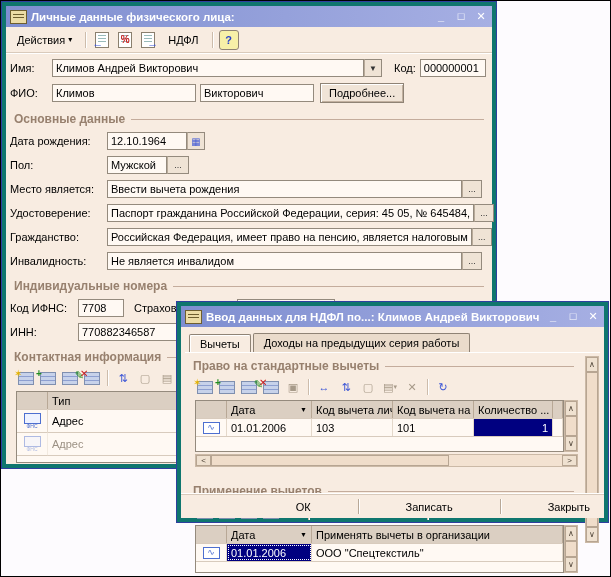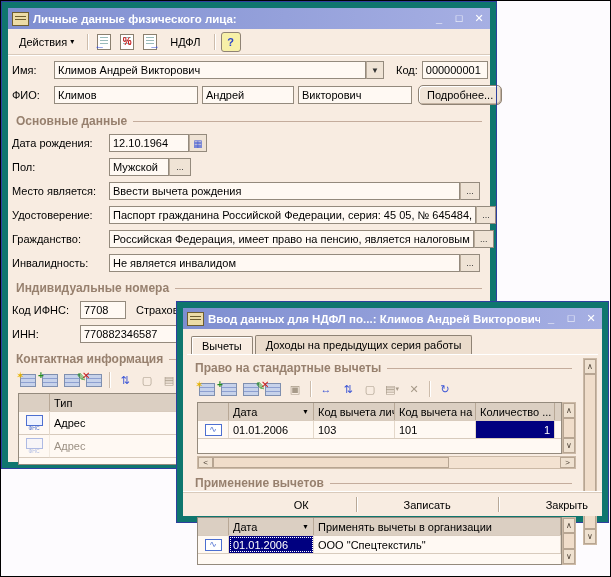--- a/index.html
+++ b/index.html
@@ -1,19 +1,19 @@
 <!DOCTYPE html>
 <html><head>
 <meta charset="utf-8">
 <style>
   html,body{margin:0;padding:0;background:#fdfbfe;font-family:"Liberation Sans","DejaVu Sans",sans-serif;}
   .screen{position:relative;width:609px;height:575px;border:1px solid #000;background:#fdfbfe;overflow:hidden;font-size:11px;color:#000;}
 
   
-  .win{position:absolute;background:#f8ece1;border:6px solid #0f766e;outline:1px solid #2e3f9e;box-sizing:border-box;}
+  .win{position:absolute;background:#f8ece1;border:4px solid #0f766e;outline:1px solid #2e3f9e;box-sizing:border-box;}
   .titlebar{height:21px;display:flex;align-items:center;gap:4px;padding:0 4px;
     background:linear-gradient(90deg,#7e8ed0,#a6afe3);color:#fff;font-weight:bold;font-size:11.5px;white-space:nowrap;overflow:hidden;}
   .t-ic{width:15px;height:12px;background:#ecdca6;border:1px solid #6e5e30;flex:0 0 auto;position:relative;}
   .t-ic::before{content:"";position:absolute;left:2px;top:3px;right:2px;border-top:1px solid #6e5e30;box-shadow:0 3px 0 #6e5e30;}
   .t-title{flex:1;overflow:hidden;text-overflow:clip;white-space:nowrap;}
   .t-btns{display:flex;gap:6px;align-items:center;flex:0 0 auto;font-weight:bold;}
   .t-btn{width:14px;height:14px;display:flex;align-items:center;justify-content:center;color:#fff;cursor:default;font-size:11px;line-height:1;}
 
   
   .tbar{display:flex;align-items:center;gap:3px;height:25px;padding:0 4px;border-bottom:1px solid #d9cabb;box-shadow:0 1px 0 #fff;}
@@ -26,21 +26,21 @@
   .blue{color:#3b55d6;} .red{color:#cf2020;} .green{color:#1f8a1f;} .gray{color:#a79a89;}
   .helpbtn{width:18px;height:18px;border:1px solid #8f8375;border-radius:3px;background:#f7f0a8;display:flex;align-items:center;justify-content:center;color:#2942c8;font-weight:bold;}
 
   
   .frow{display:flex;align-items:center;margin:6px 10px 0 4px;gap:4px;}
   .lab{flex:0 0 auto;}
   .fld{background:#fff9f3;border:1px solid #948a7d;height:16px;padding:0 3px;display:flex;align-items:center;white-space:nowrap;overflow:hidden;box-sizing:content-box;}
   .fld .txt{overflow:hidden;white-space:nowrap;}
   .combo{display:flex;align-items:stretch;}
   .cbtn{width:16px;background:#efe3d5;border:1px solid #948a7d;border-left:1px solid #b9ab9a;display:flex;align-items:center;justify-content:center;font-size:8px;color:#333;}
-  .btn3{background:#f0e4d7;border:1px solid #8f8375;border-radius:5px;box-shadow:inset 1px 1px 0 #fff,inset -1px -1px 0 #c2b1a0;
+  .btn3{background:#f0e4d7;border:1px solid #8f8375;border-radius:0;box-shadow:inset 1px 1px 0 #fff,inset -1px -1px 0 #c2b1a0;
     display:flex;align-items:center;justify-content:center;height:18px;padding:0 8px;}
   .sect{display:flex;align-items:baseline;gap:6px;margin:9px 8px 0 8px;color:#97806e;font-weight:bold;font-size:12px;}
   .sect .line{flex:1;border-top:1px solid #c4ac9c;transform:translateY(-3px);}
 
   
   .mini{display:flex;align-items:center;gap:2px;margin:3px 8px 0 10px;height:22px;}
   .bars{width:14px;height:11px;background:repeating-linear-gradient(#c7d2ea 0 3px,#8d9fd0 3px 4px);border:1px solid #7f8faf;position:relative;}
   .mk{position:absolute;top:-5px;left:-5px;font-size:10px;font-weight:bold;}
   .mk2{position:absolute;top:-4px;right:-7px;font-size:11px;font-weight:bold;}
 
@@ -131,23 +131,20 @@
       <span class="lab" style="margin-left:8px">Код:</span>
       <span class="fld" style="flex:0 0 58px">
           <span class="txt">000000001</span>
         </span>
     </div>
 
     <div class="frow">
       <span class="lab" style="width:38px">ФИО:</span>
       <span class="fld" style="flex:0 0 136px">
           <span class="txt">Климов</span>
-        </span>
-      <span class="fld" style="flex:0 0 84px">
-          <span class="txt">Андрей</span>
         </span>
       <span class="fld" style="flex:0 0 106px">
           <span class="txt">Викторович</span>
         </span>
       <span class="btn3" style="flex:0 0 auto;margin-left:2px">Подробнее...</span>
     </div>
 
     <div class="sect">
       <span>Основные данные</span>
         <span class="line"></span>
@@ -420,21 +417,21 @@
           </div>
         </div>
 
         <div class="hsb" style="margin:2px 4px 0 10px">
           <span class="sbb">&lt;</span>
           <span class="thumb" style="flex:0 0 62%"></span>
           <span style="flex:1"></span>
           <span class="sbb">&gt;</span>
         </div>
 
-        <div class="sect" style="margin-top:7px">
+        <div class="sect" style="margin-top:17px">
           <span>Применение вычетов</span>
             <span class="line"></span>
         </div>
 
         <div class="mini">
           <span class="ibtn">
               <span class="bars">
                 <span class="mk" style="color:#e8b400">✶</span>
               </span>
             </span>

